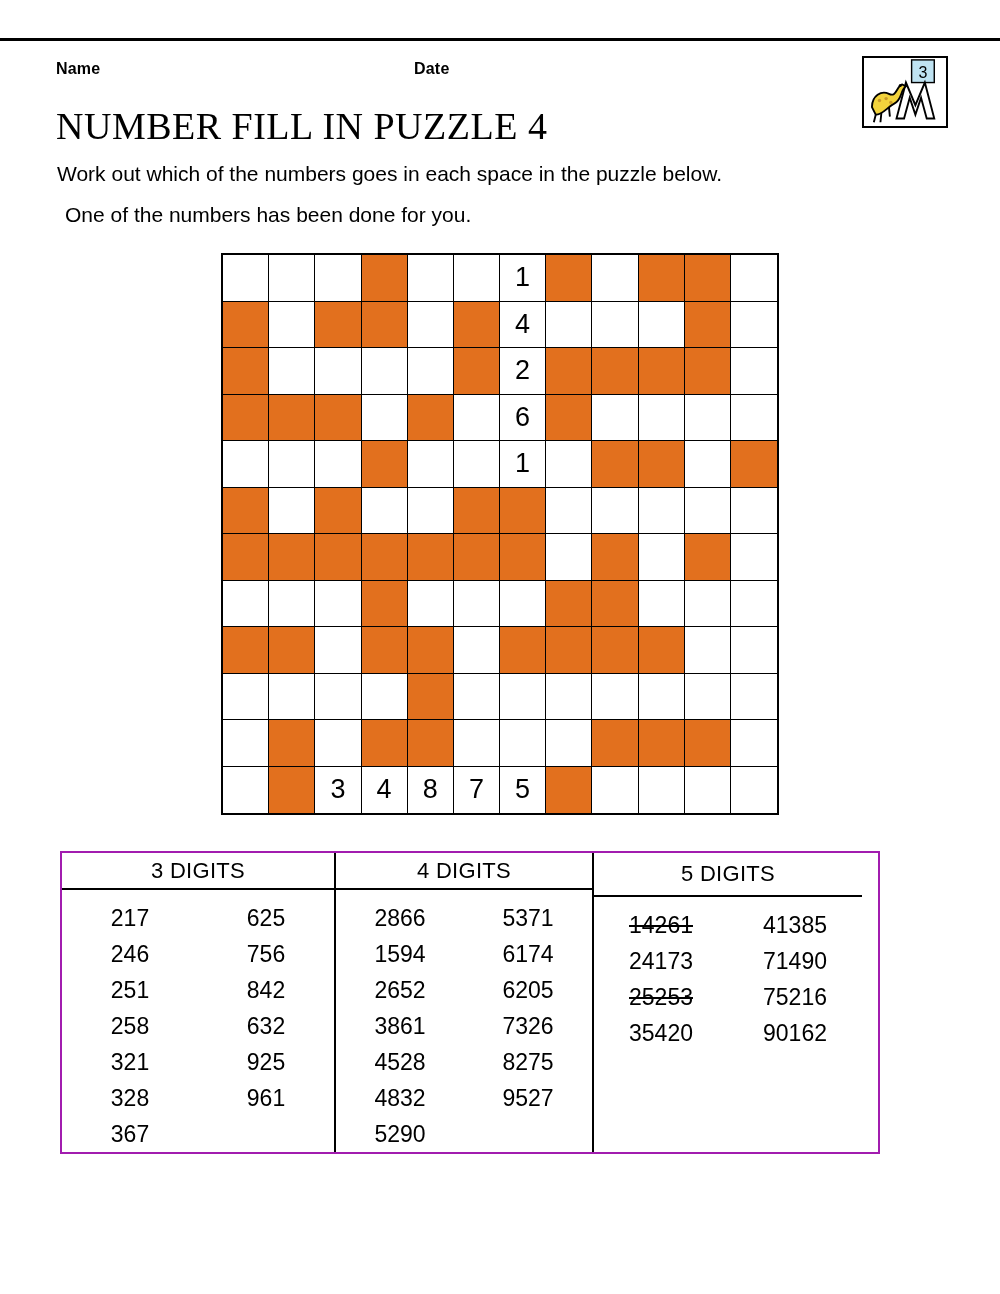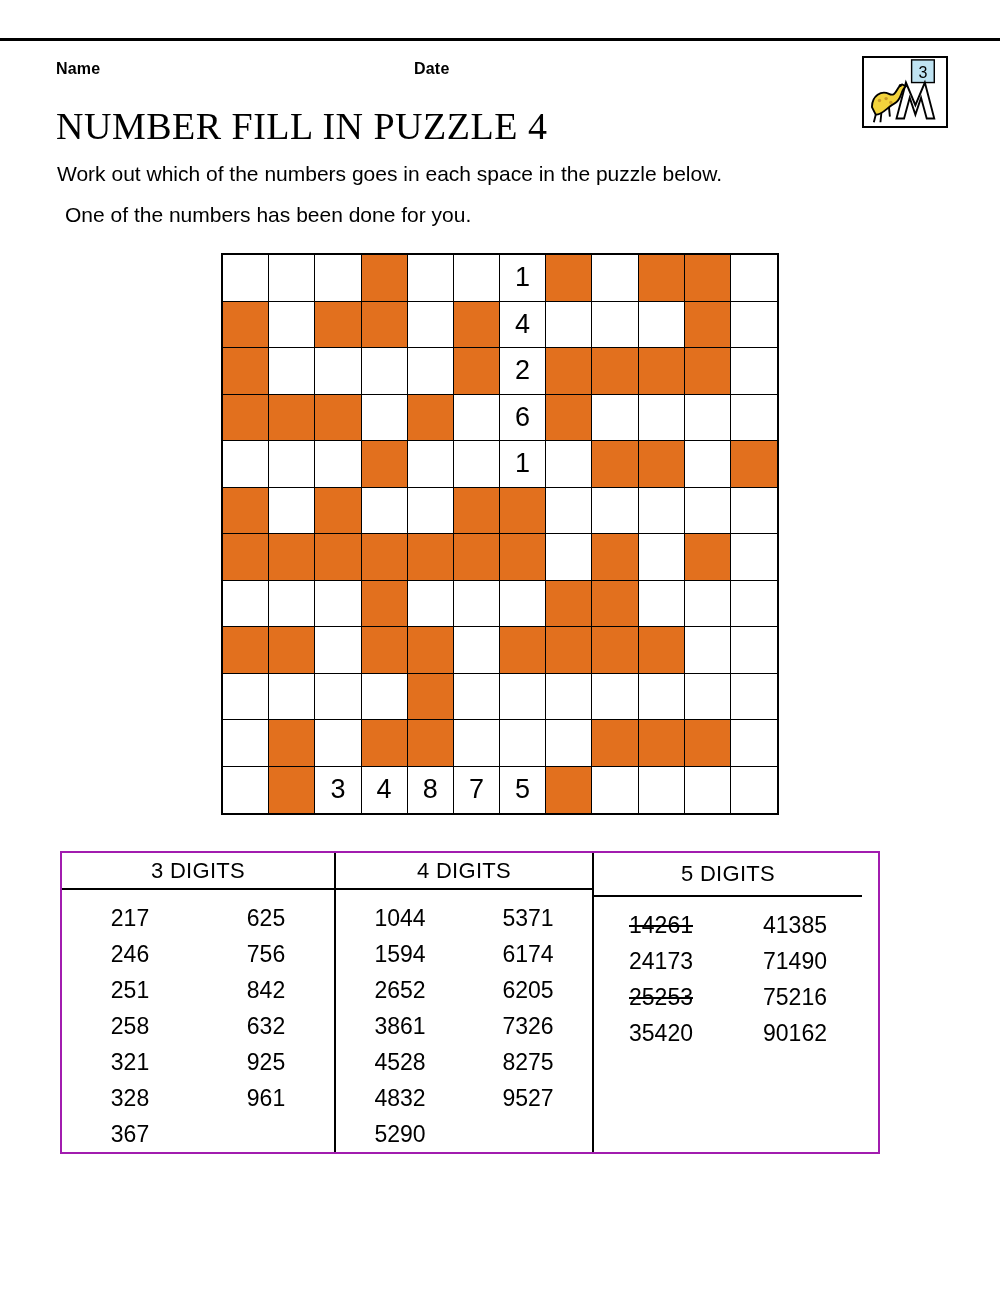--- a/index.html
+++ b/index.html
@@ -360,21 +360,21 @@
             <div class="num">632</div>
             <div class="num">925</div>
             <div class="num">961</div>
           </div>
         </div>
       </div>
       <div class="bank-col col4">
         <div class="bank-head">4 DIGITS</div>
         <div class="bank-body">
           <div class="bank-sub">
-            <div class="num">1044</div>
+            <div class="num">2866</div>
             <div class="num">1594</div>
             <div class="num">2652</div>
             <div class="num">3861</div>
             <div class="num">4528</div>
             <div class="num">4832</div>
             <div class="num">5290</div>
           </div>
           <div class="bank-sub">
             <div class="num">5371</div>
             <div class="num">6174</div>

